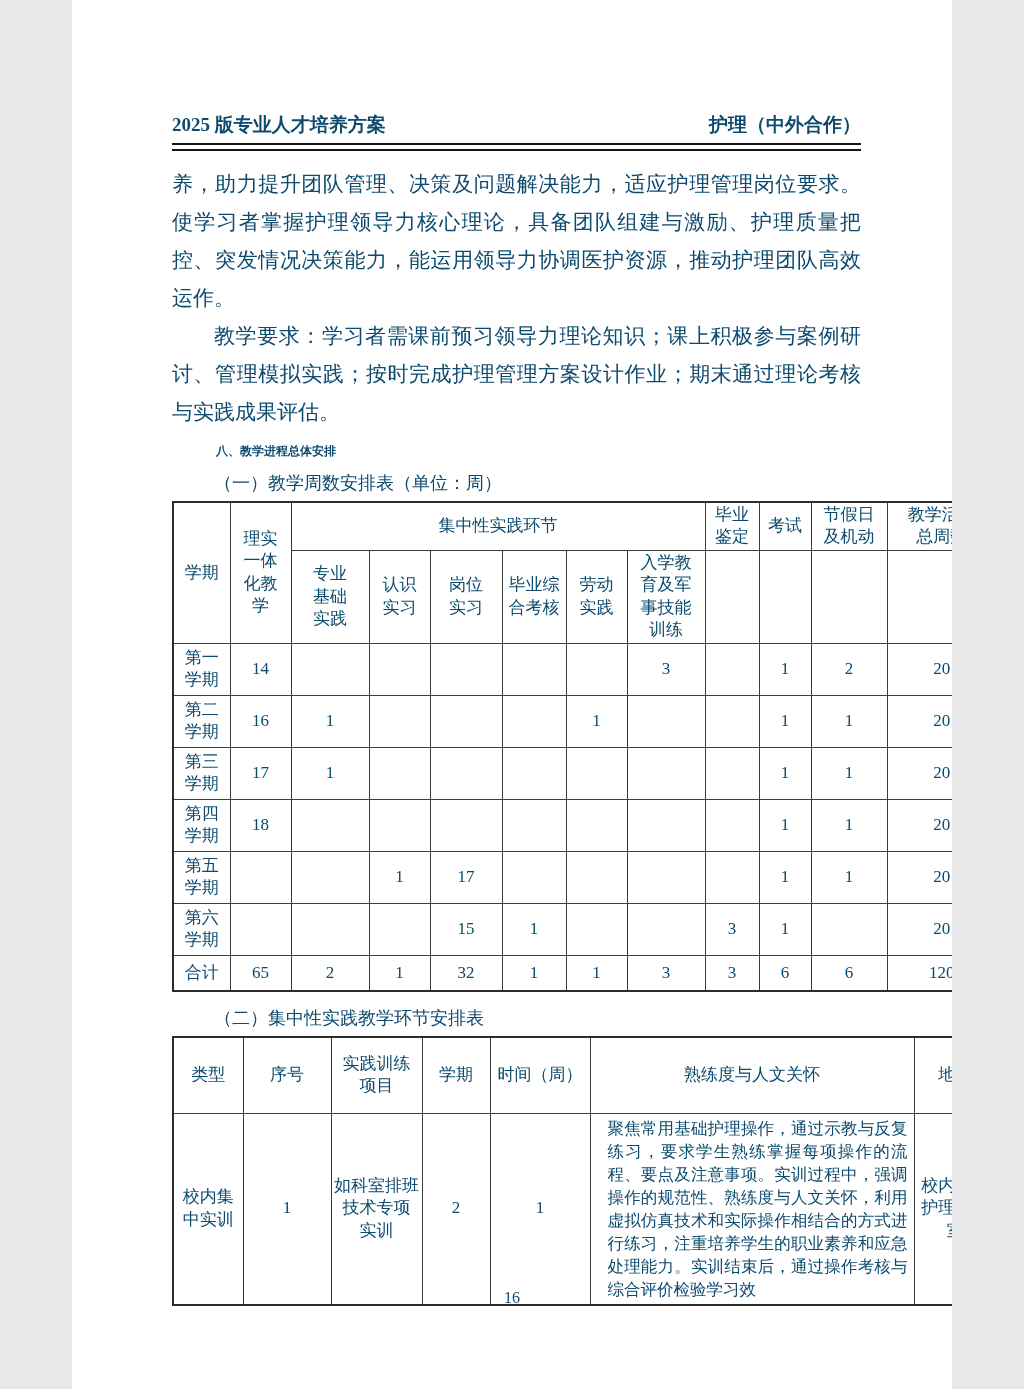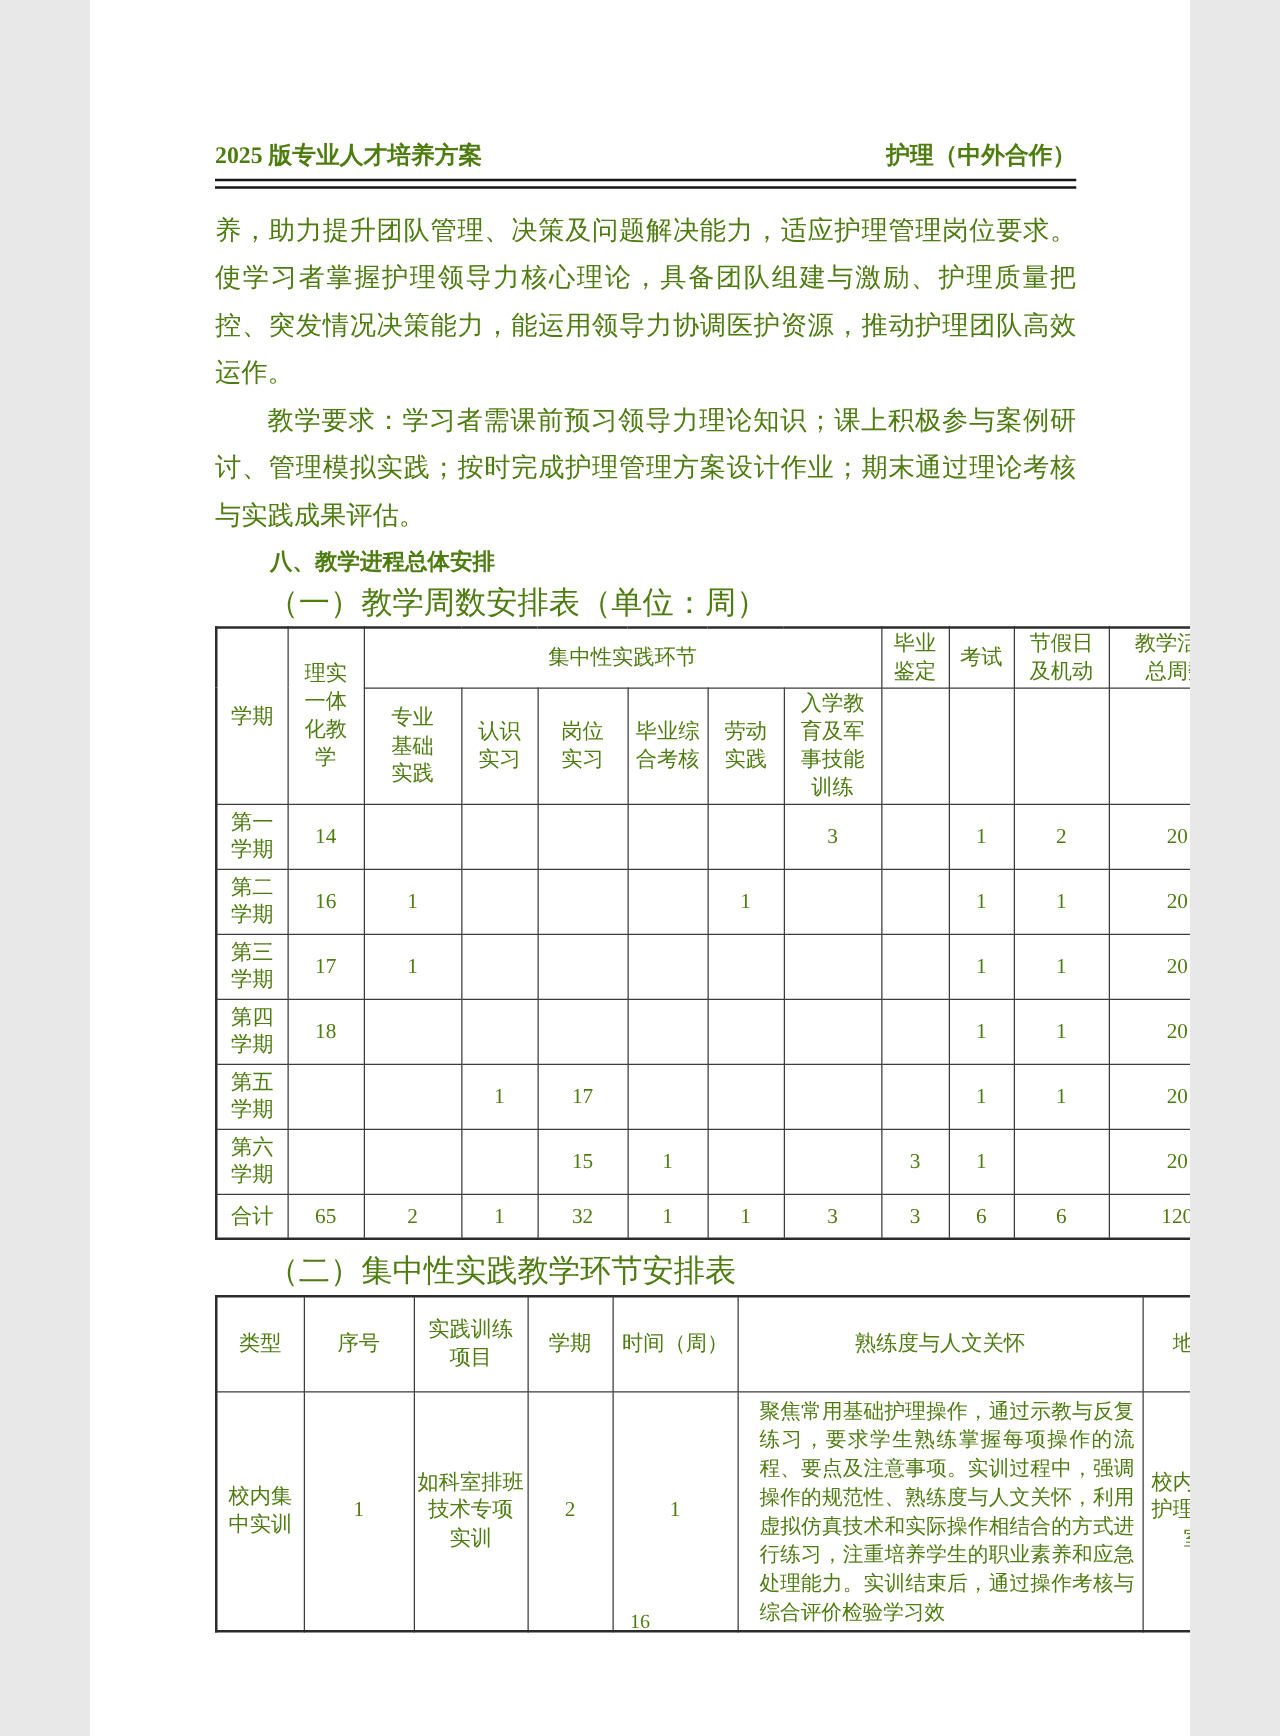--- a/index.html
+++ b/index.html
@@ -3,21 +3,21 @@
 <meta charset="utf-8">
 <style>
   * { box-sizing: border-box; }
   html, body { margin: 0; padding: 0; background: #e8e8e8; }
   .page {
     position: relative;
     width: 880px;
     height: 1389px;
     margin: 0 auto;
     background: #ffffff;
-    color: #4d7c0f;
+    color: #0c4a6e;
     font-family: "Liberation Serif", "DejaVu Serif", serif;
     overflow: hidden;
   }
   
   .rh { margin: 112px 91px 0 100px; }
   .rh-row {
     display: flex;
     justify-content: space-between;
     align-items: baseline;
     font-weight: bold;
@@ -35,28 +35,28 @@
   p.body-par {
     margin: 0;
     font-size: 21px;
     line-height: 38px;
     text-align: justify;
     font-family: Liberation Serif, serif;
   }
   p.with-indent { text-indent: 2em; }
   h3.section-heading {
     margin: 4px 0 0 44px;
-    font-family: Liberation Mono, monospace;
-    font-size: 18px;
+    font-family: Liberation Sans, sans-serif;
+    font-size: 12px;
     font-weight: bold;
     line-height: 32px;
   }
   p.table-caption {
     margin: 0 0 0 42px;
-    font-size: 25px;
+    font-size: 18px;
     line-height: 32px;
   }
   
   table.doc-table {
     border-collapse: collapse;
     table-layout: fixed;
     width: 824px;
     margin-top: 2px;
     font-size: 17px;
     border: 2px solid #2c2c2c;

